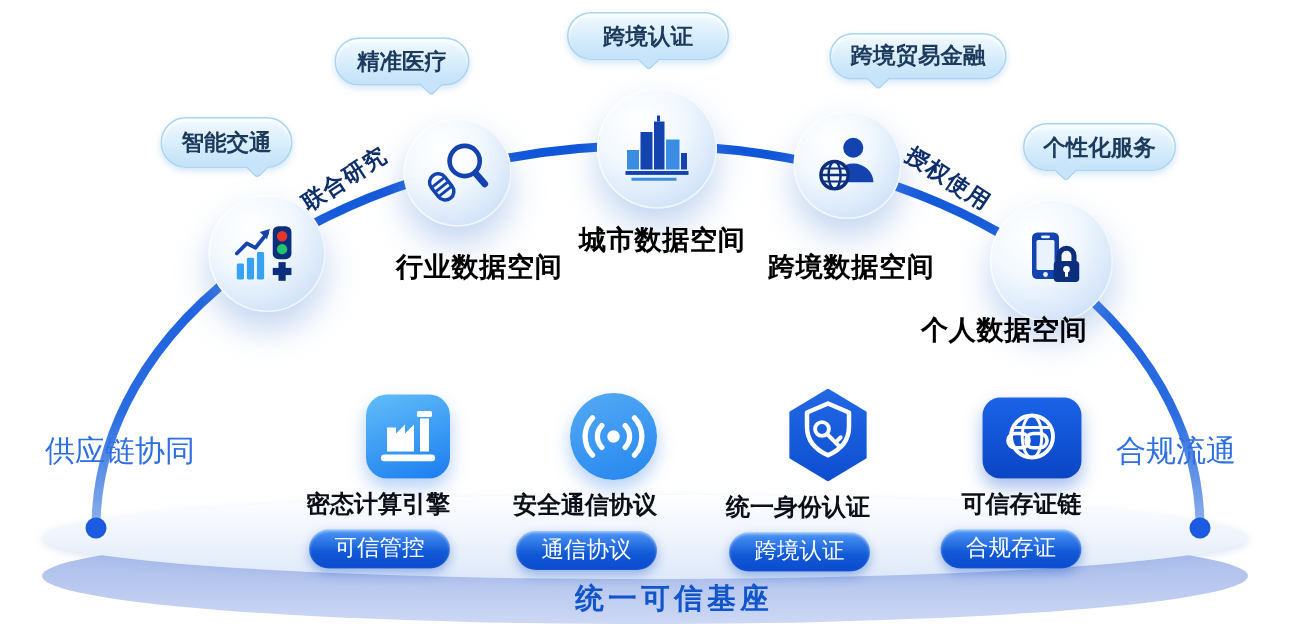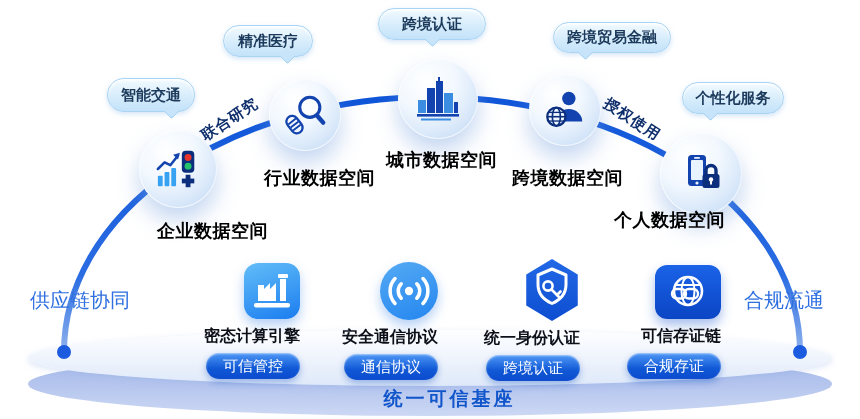--- a/index.html
+++ b/index.html
@@ -138,21 +138,20 @@
       <rect x="14" y="10" width="12" height="20" rx="1" fill="#e9f3ff"></rect>
       <rect x="17" y="7" width="6" height="1.8" rx="0.9" fill="#e9f3ff"></rect>
       <circle cx="20" cy="33" r="1.6" fill="#e9f3ff"></circle>
       <path d="M29,25 v-4.5 a5,5 0 0 1 10,0 V25" fill="none" stroke="#0c2f7d" stroke-width="3.4"></path>
       <rect x="25.5" y="24" width="17" height="14" rx="2.5" fill="#0c2f7d"></rect>
       <circle cx="34" cy="29.5" r="2.2" fill="#fff"></circle>
       <rect x="33" y="30.5" width="2" height="4" fill="#fff"></rect>
     </svg>
   </div>
 
-  <div class="node-label" style="left:157px; top:219px;">企业数据空间</div>
   <div class="node-label" style="left:264px; top:166px;">行业数据空间</div>
   <div class="node-label" style="left:386px; top:148px;">城市数据空间</div>
   <div class="node-label" style="left:512px; top:166px;">跨境数据空间</div>
   <div class="node-label" style="left:614px; top:208px;">个人数据空间</div>
 
   <div class="arc-label left" style="left:198px; top:110px;">联合研究</div>
   <div class="arc-label right" style="left:600px; top:110px;">授权使用</div>
 
   <div class="side-label" style="left:30px; top:287px;">供应链协同</div>
   <div class="side-label" style="left:744px; top:287px;text-align:right;">合规流通</div>

